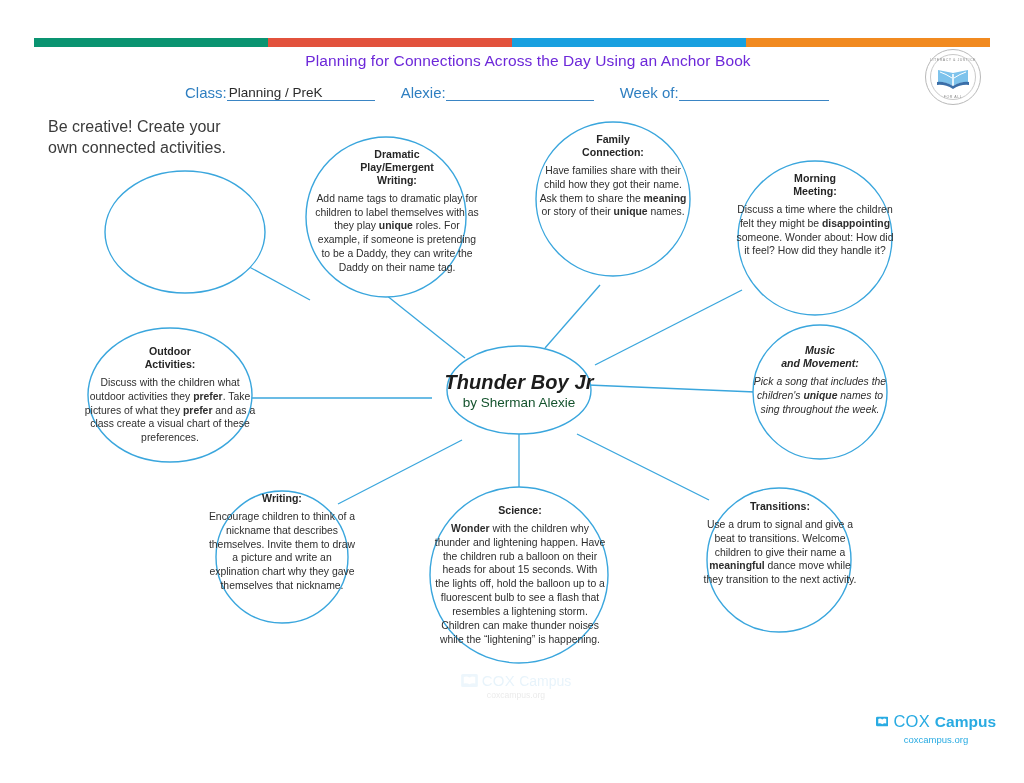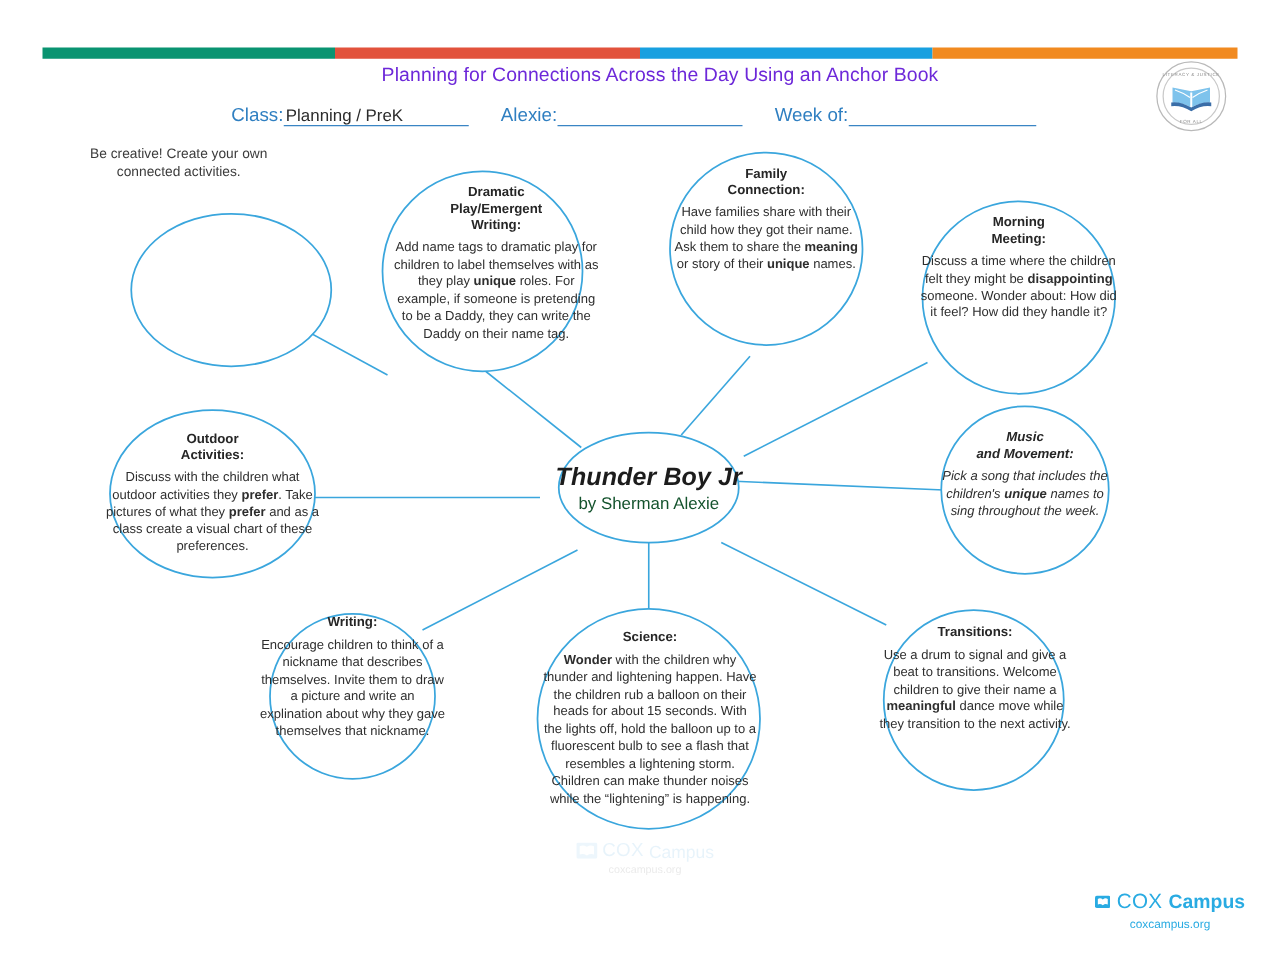--- a/index.html
+++ b/index.html
@@ -79,23 +79,23 @@
     position: absolute;
     left: 924px; top: 48px;
     width: 58px; height: 58px;
   }
 
   
   .creative-note {
     position: absolute;
     left: 48px; top: 116px;
     width: 190px;
-    text-align: center;
+    text-align: left;
     color: #3b3b3b;
-    font-size: 11px;
+    font-size: 16px;
     line-height: 1.32;
   }
 
   
   #canvas {
     position: absolute;
     left: 0; top: 0;
     width: 1024px; height: 783px;
   }
 
@@ -270,21 +270,21 @@
     <div class="bdy">Discuss with the children what outdoor activities they <b>prefer</b>. Take pictures of what they <b>prefer</b> and as a class create a visual chart of these preferences.</div>
   </div>
 
   <div class="node" style="left:746px; top:344px; width:148px;font-style:italic;">
     <div class="ttl">Music<br>and Movement:</div>
     <div class="bdy">Pick a song that includes the children's <b>unique</b> names to sing throughout the week.</div>
   </div>
 
   <div class="node" style="left:208px; top:492px; width:148px;">
     <div class="ttl">Writing:</div>
-    <div class="bdy">Encourage children to think of a nickname that describes themselves. Invite them to draw a picture and write an explination about why they gave themselves that nickname.</div>
+    <div class="bdy">Encourage children to think of a nickname that describes themselves. Invite them to draw a picture and write an explination chart why they gave themselves that nickname.</div>
   </div>
 
   <div class="node" style="left:434px; top:504px; width:172px;">
     <div class="ttl">Science:</div>
     <div class="bdy"><b>Wonder</b> with the children why thunder and lightening happen. Have the children rub a balloon on their heads for about 15 seconds. With the lights off, hold the balloon up to a fluorescent bulb to see a flash that resembles a lightening storm. Children can make thunder noises while the “lightening” is happening.</div>
   </div>
 
   <div class="node" style="left:703px; top:500px; width:154px;">
     <div class="ttl">Transitions:</div>
     <div class="bdy">Use a drum to signal and give a beat to transitions. Welcome children to give their name a <b>meaningful</b> dance move while they transition to the next activity.</div>

